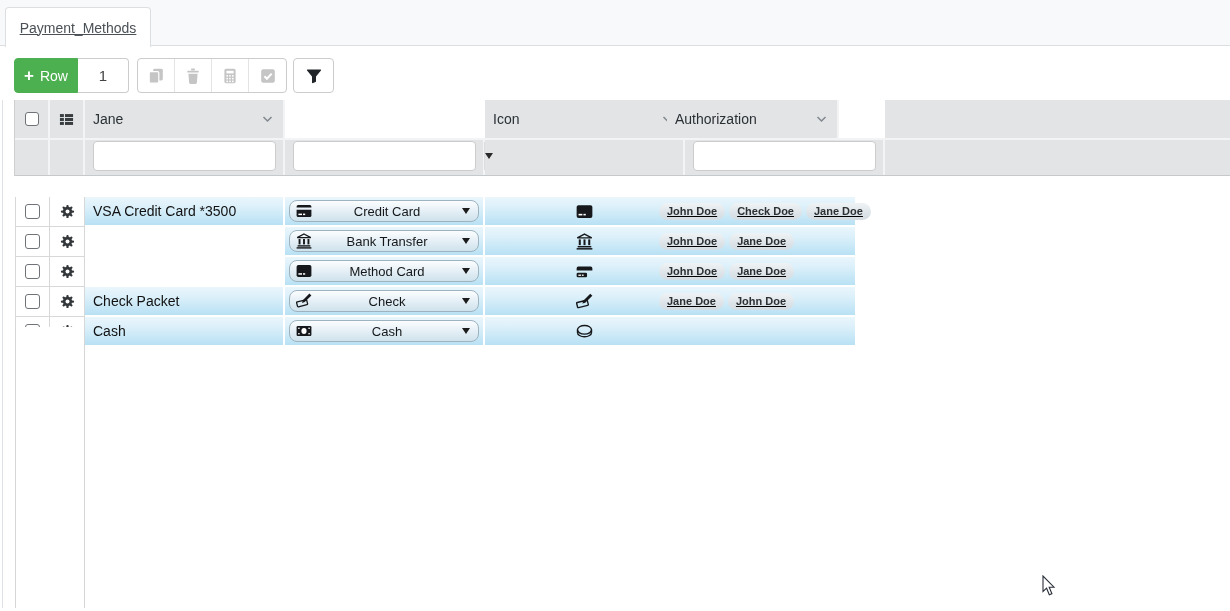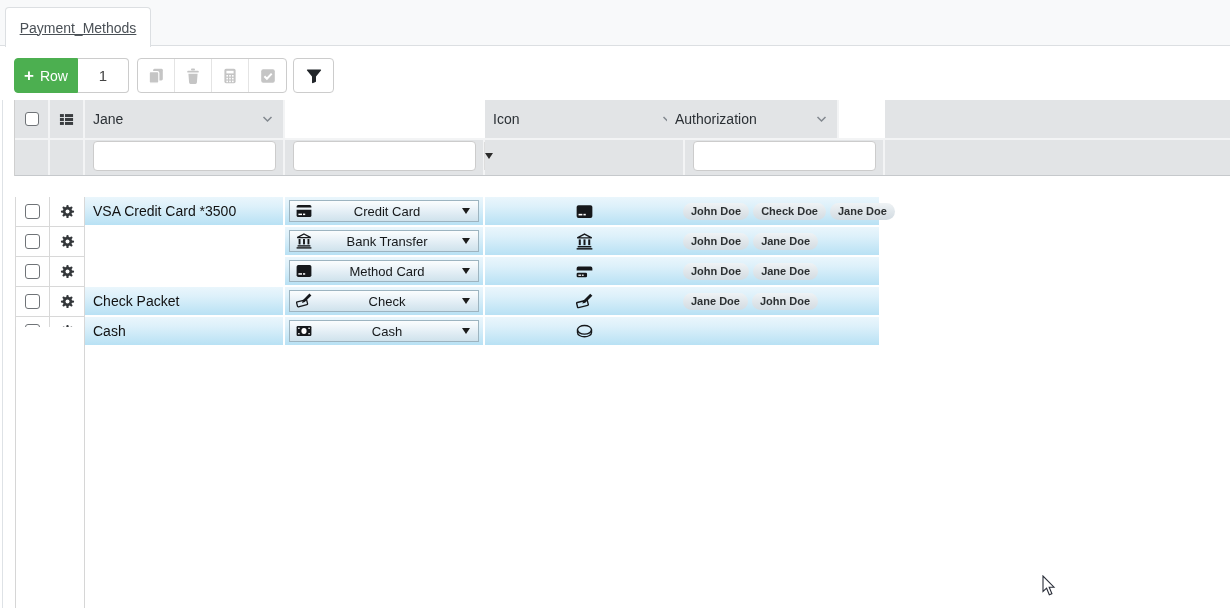--- a/index.html
+++ b/index.html
@@ -64,23 +64,23 @@
   .c-sel  { left:0;  width:35px; height:30px; background:#fff; border-left:1px solid #d8d8d8;
             border-right:1px solid #d8d8d8; border-bottom:1px solid #d8d8d8;
             display:flex; align-items:center; justify-content:center; }
   .c-gear { left:35px; width:35px; height:30px; background:#fff; border-right:1px solid #d8d8d8;
             border-bottom:1px solid #d8d8d8; display:flex; align-items:center; justify-content:center; }
   .bluecell { height:28px; background:linear-gradient(180deg,#eaf6fc 0%,#dcf0fa 35%,#b8e1f4 100%);
               border-right:2px solid #fff; }
   .c-name { left:70px;  width:200px; font-size:14px; color:#111; line-height:28px; padding-left:8px; }
   .c-method { left:270px; width:200px; }
   .c-icon { left:470px; width:200px; display:flex; align-items:center; justify-content:center; }
-  .c-auth { left:664px; width:200px; display:flex; align-items:center; gap:4px; padding-left:4px; border-right:none; }
+  .c-auth { left:640px; width:200px; display:flex; align-items:center; gap:4px; padding-left:4px; border-right:none;text-decoration:underline; }
   .cb { width:15px; height:15px; background:#fff; border:1.6px solid #6f7377; border-radius:3px; cursor:pointer; }
-  .dd { position:absolute; left:4px; right:4px; top:3px; height:22px; border:1px solid #9db4c0; border-radius:0;
+  .dd { position:absolute; left:4px; right:4px; top:3px; height:22px; border:1px solid #9db4c0; border-radius:8px;
         background:linear-gradient(180deg,#fbfdfe 0%,#e3eef5 55%,#cfe2ec 100%);
         display:flex; align-items:center; padding:0 8px 0 6px; cursor:pointer; }
   .dd .ddlabel { flex:1; text-align:center; font-size:13px; color:#15181a; }
   .dd .ddcaret { width:0; height:0; border-left:4.5px solid transparent; border-right:4.5px solid transparent;
                  border-top:6px solid #1c1c1c; }
   .pill { font-size:11px; font-weight:bold; color:#2d3133; padding:2.5px 8px; border-radius:9px;
           background:linear-gradient(180deg,#eff3f5 0%,#dde4e9 60%,#d3dce2 100%); white-space:nowrap; }
 
   .cursor { position:absolute; left:1042px; top:575px; width:14px; height:22px; }
 </style>

